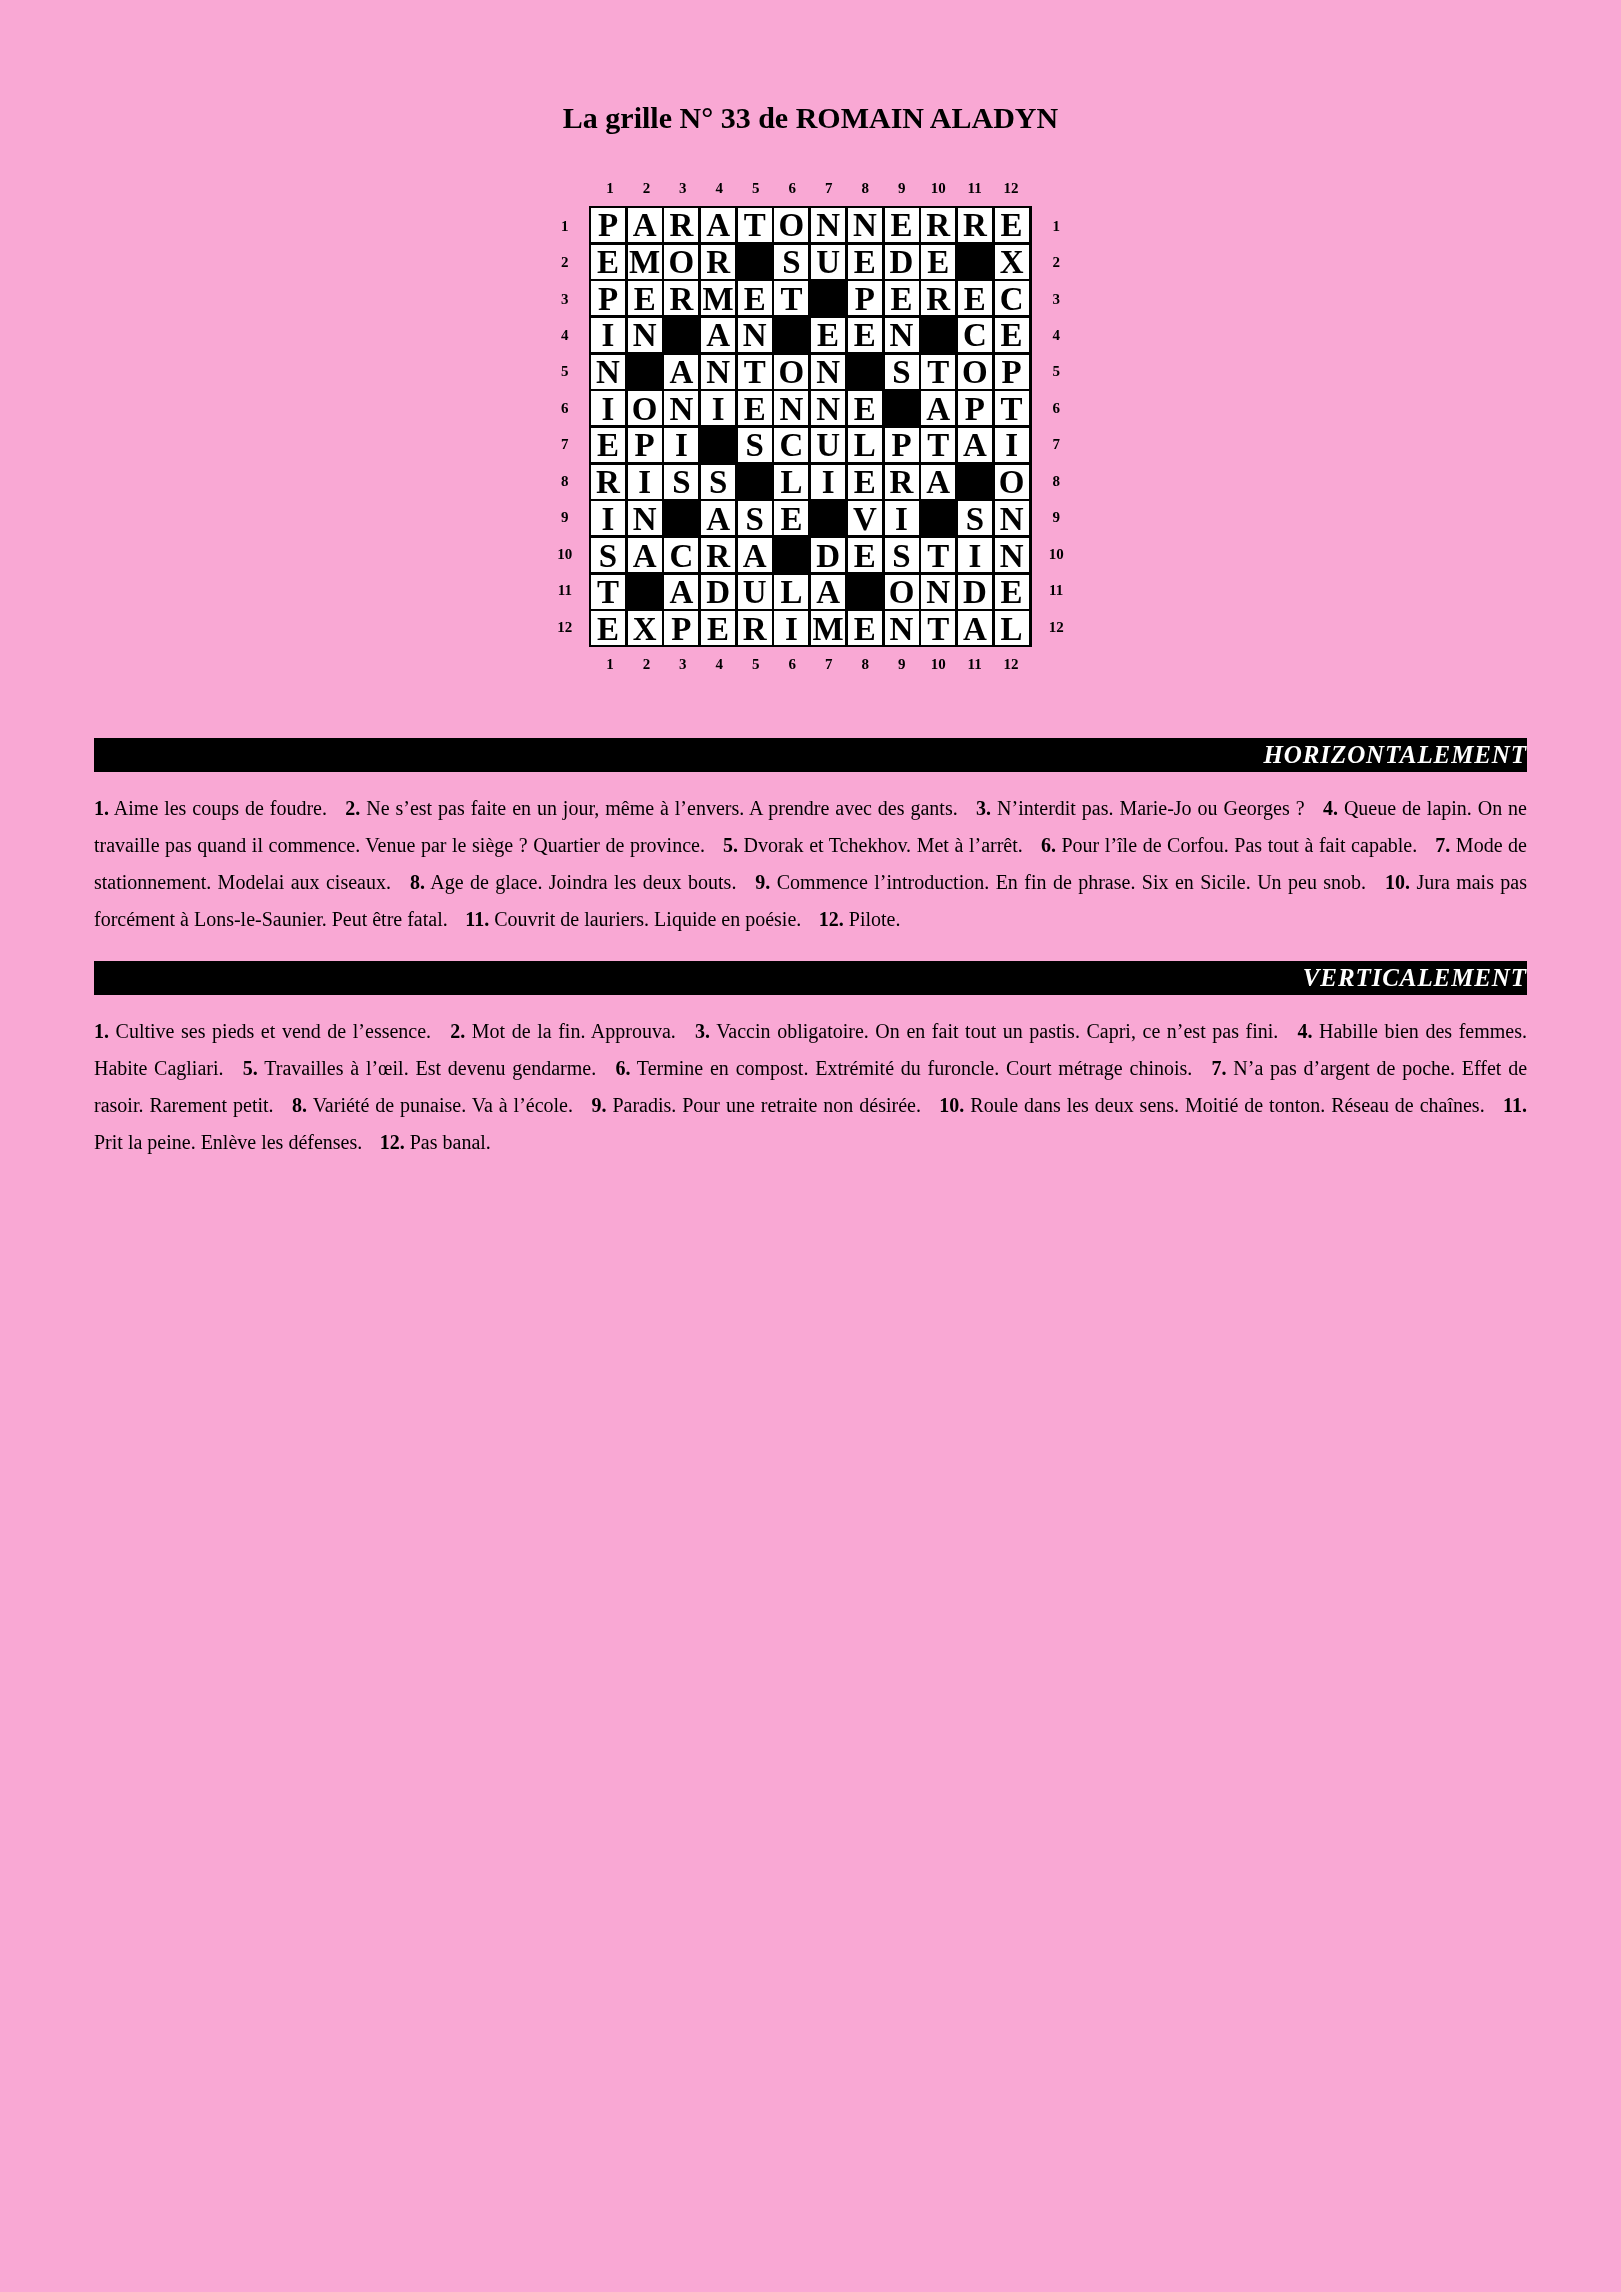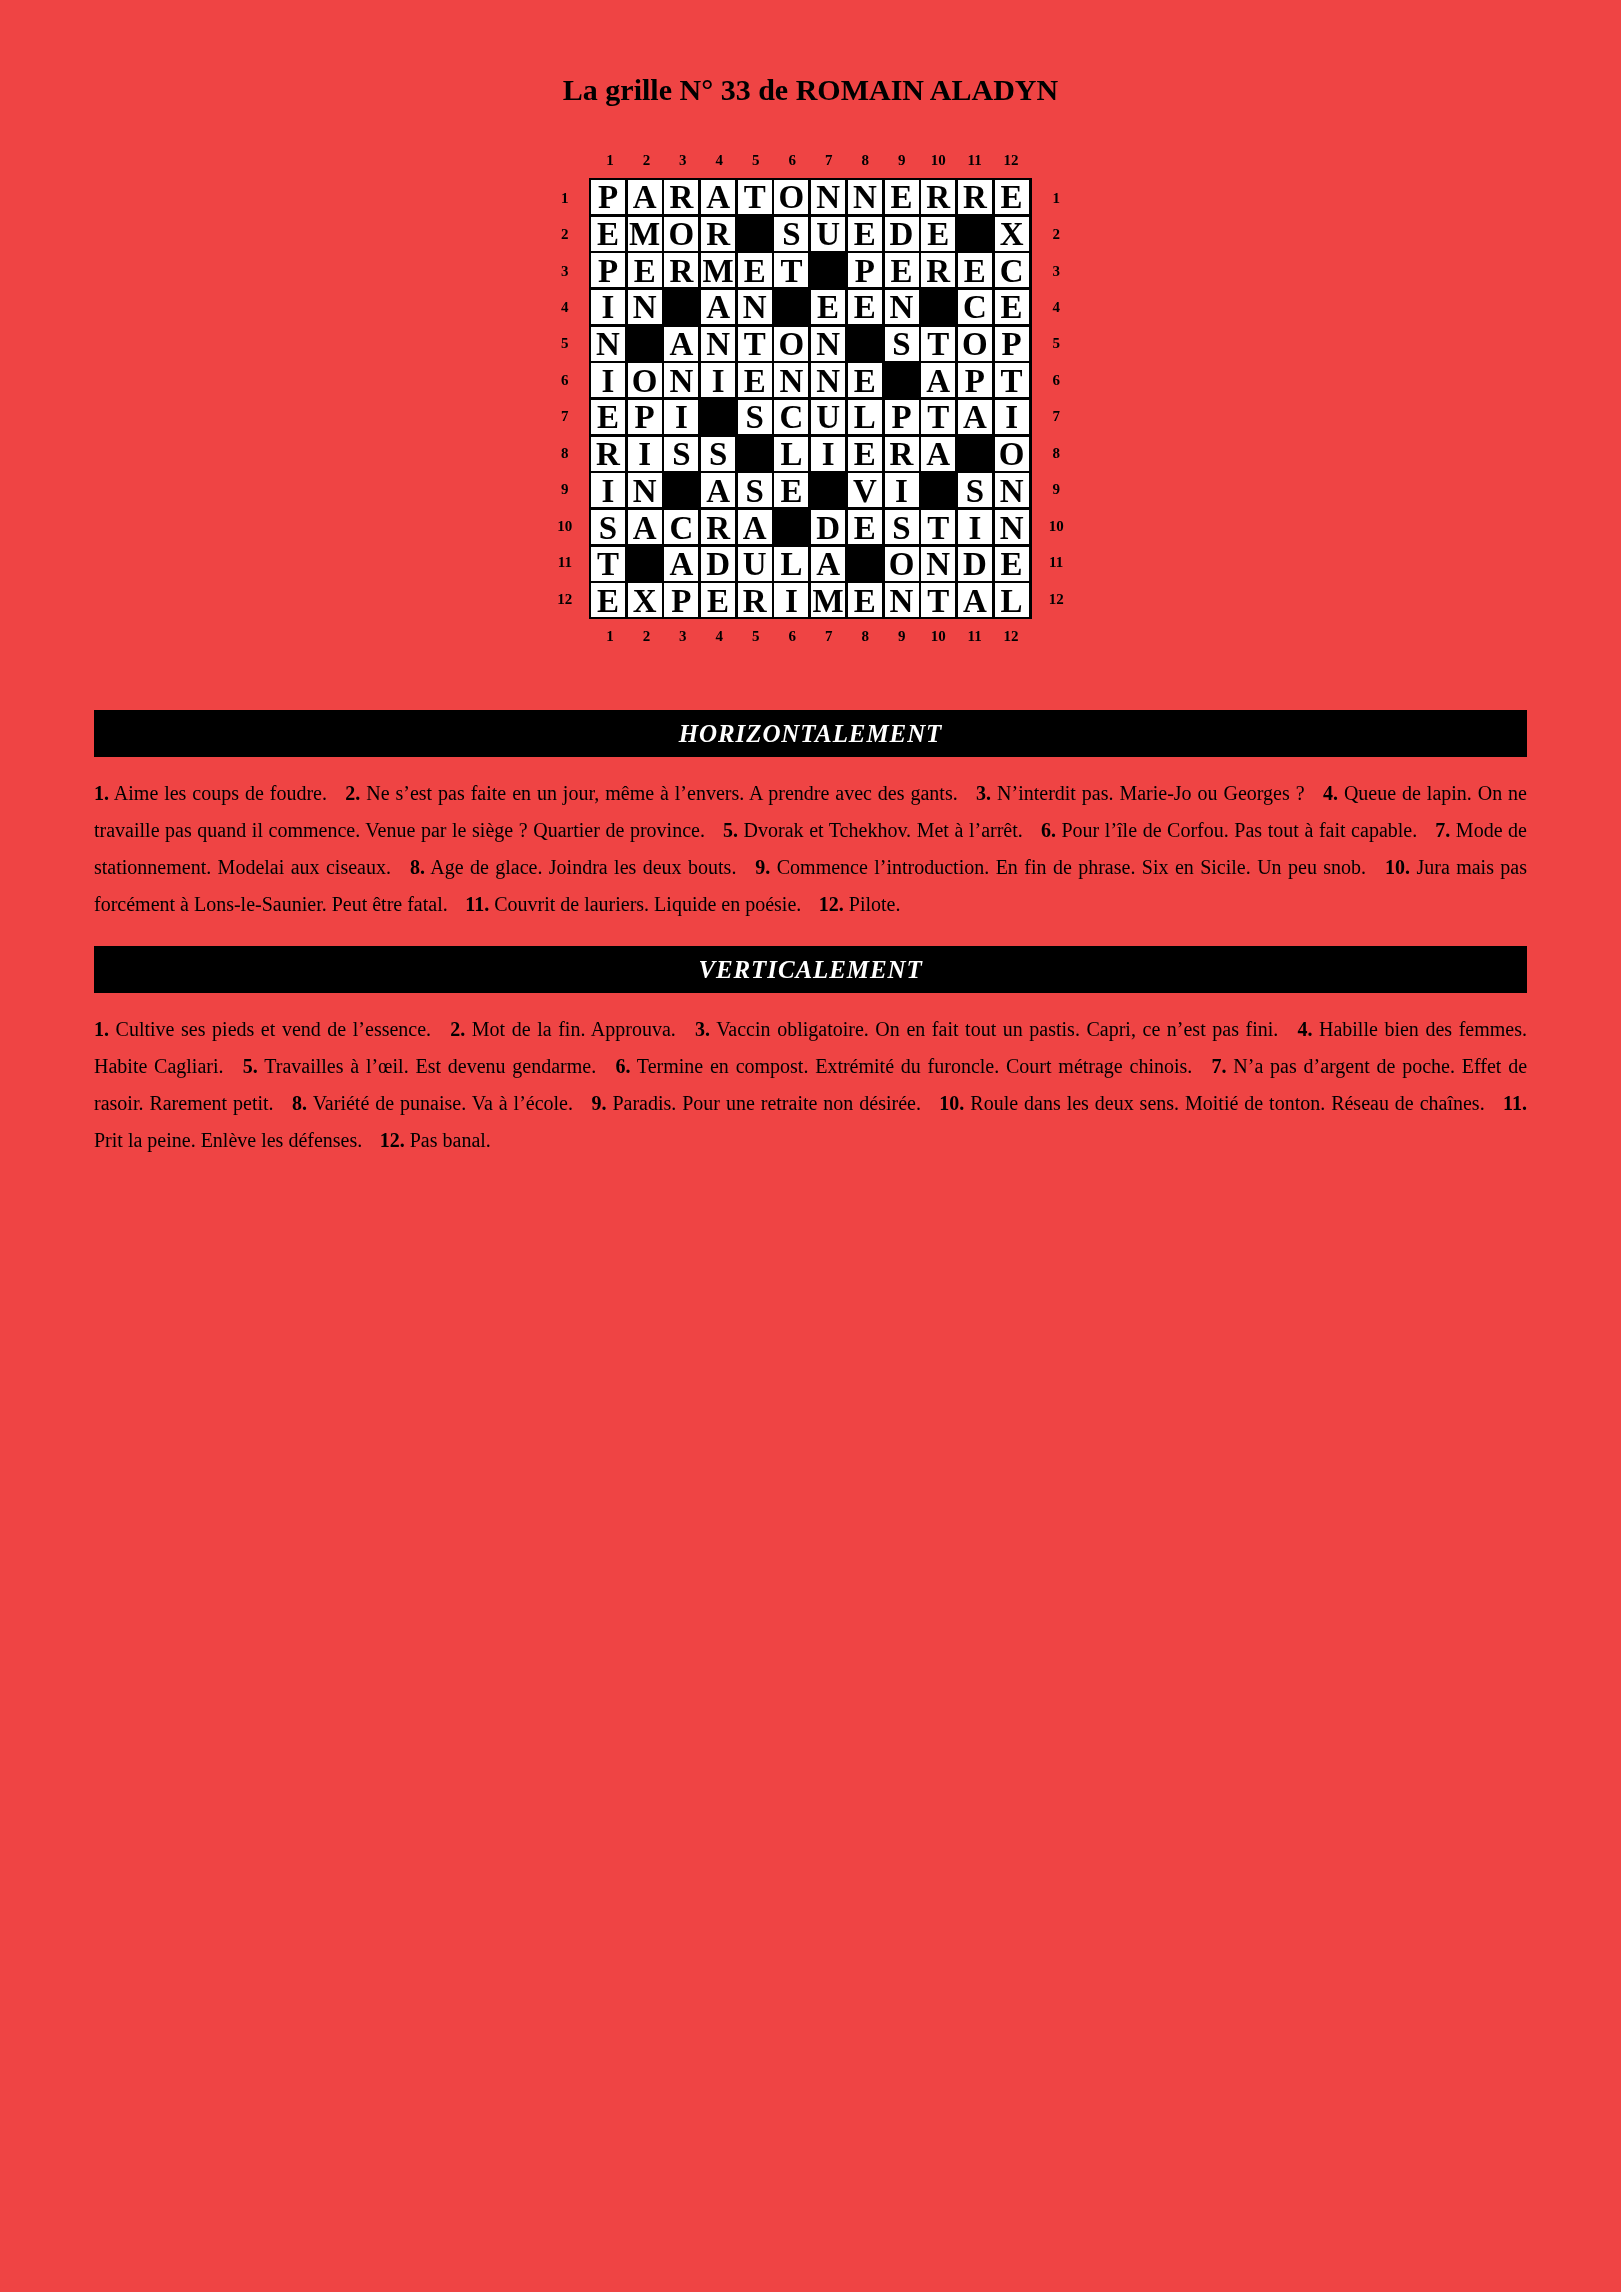--- a/index.html
+++ b/index.html
@@ -1,24 +1,24 @@
 <!DOCTYPE html>
 <html style="font-size:14.3px"><head>
 <meta charset="utf-8">
 <style>
   html, body { margin: 0; padding: 0; background: #888; }
   .page {
     width: 1621px;
     height: 2293px;
     margin: 0 auto;
-    background: #ef4444;
+    background: #f9a8d4;
     color: #000000;
     font-family: "Liberation Serif", serif;
     box-sizing: border-box;
-    padding-top: 72px;
+    padding-top: 100px;
     position: relative;
     overflow: hidden;
   }
   .title {
     margin: 0;
     text-align: center;
     font-size: 30px;
     line-height: 36px;
     font-weight: bold;
     font-family: "Liberation Serif", serif;
@@ -73,24 +73,24 @@
     padding: 2.7px 0;
   }
   .row-labels div { display: flex; align-items: center; justify-content: center; }
   .corner { width: 0.9px; height: 0.9px; }
   
   .bar {
     width: 1433px;
     margin: 64px auto 18px;
     background: #000000;
     color: #ffffff;
-    height: 47px;
+    height: 34px;
     display: flex;
     align-items: center;
-    justify-content: center;
+    justify-content: flex-end;
     font-style: italic;
     font-weight: bold;
     font-size: 25px;
     letter-spacing: 0.9px;
   }
   .bar.bar2 { margin-top: 23px; }
   .clues {
     width: 1433px;
     margin: 7.2px auto 0;
     font-size: 20px;

